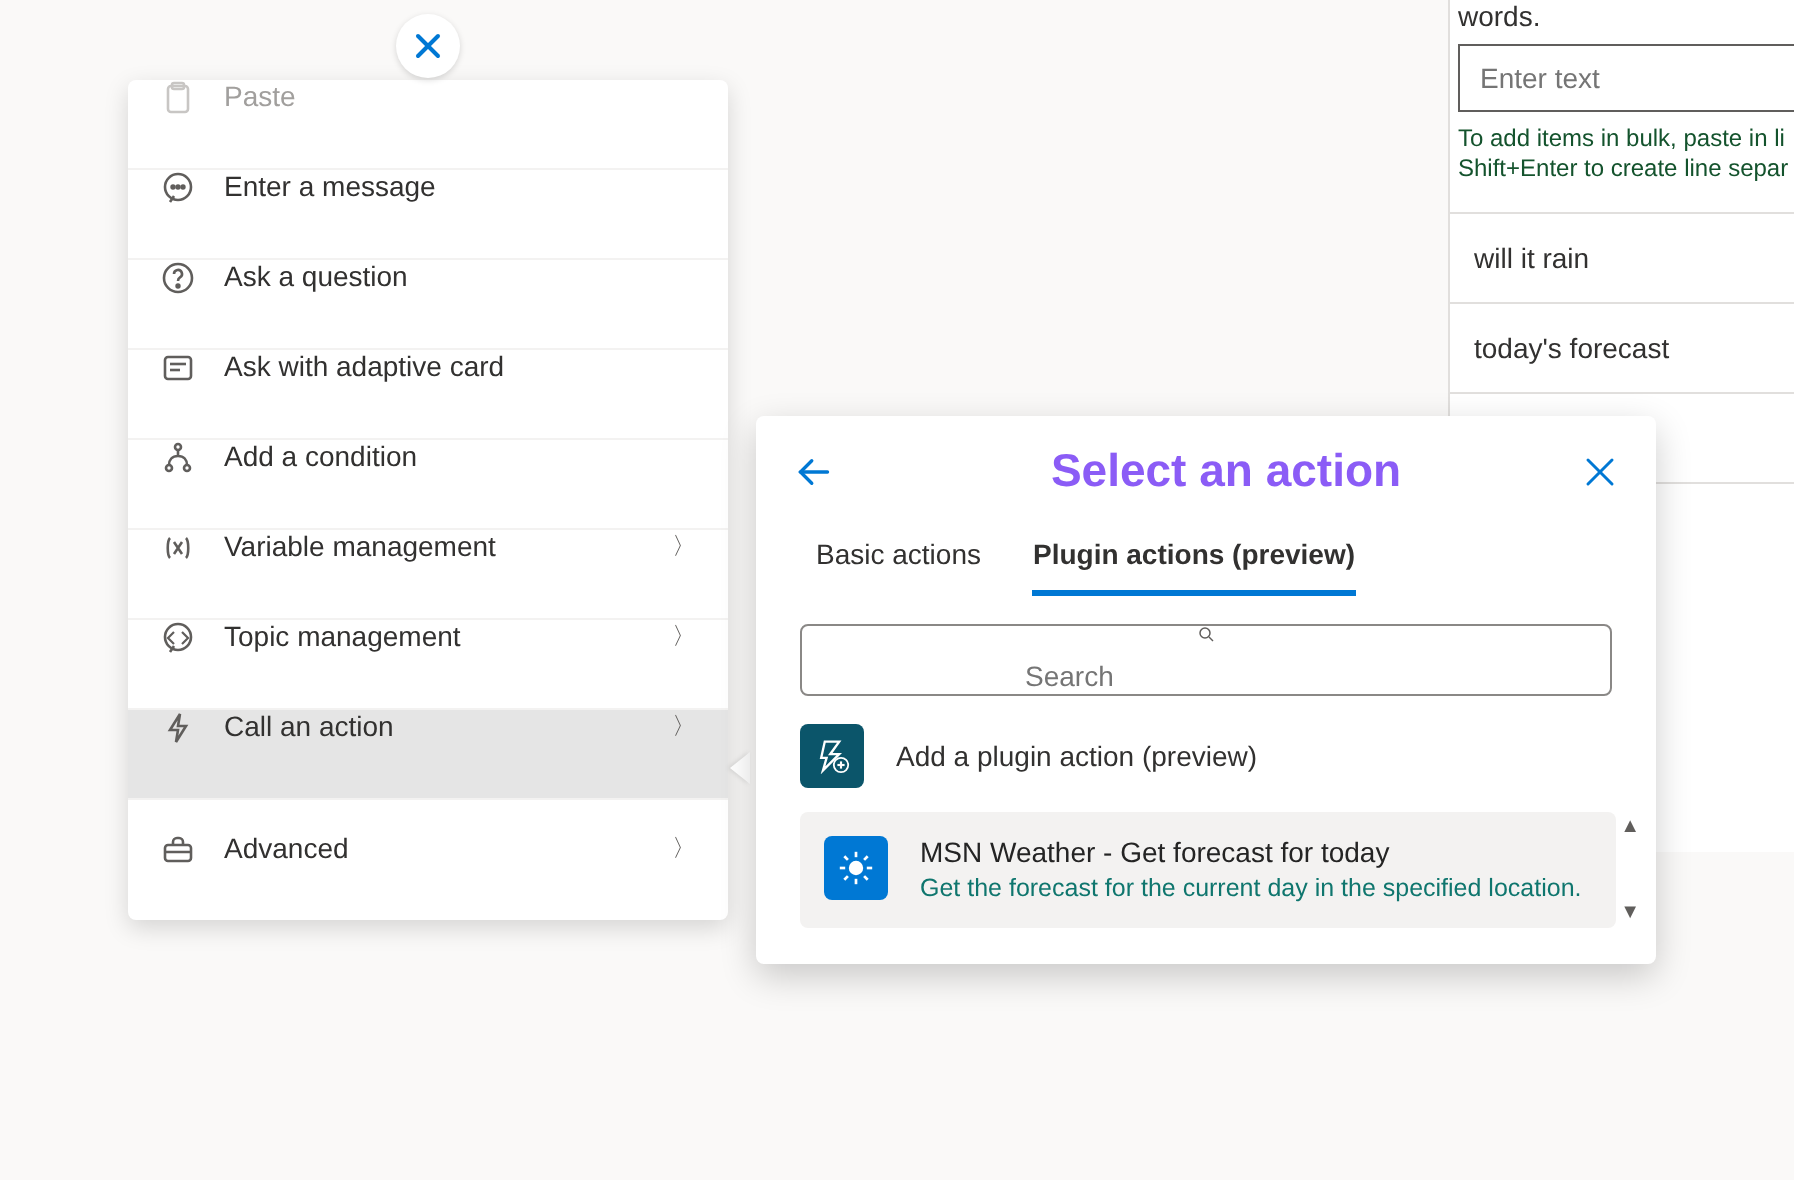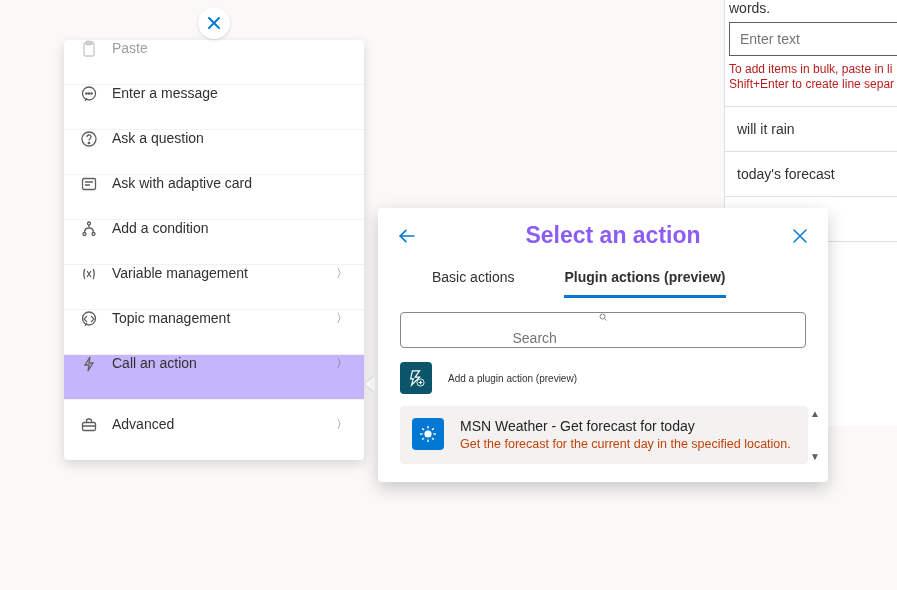--- a/index.html
+++ b/index.html
@@ -48,21 +48,21 @@
       align-items: flex-start;
       padding: 0 16px;
       height: 44px;
       gap: 14px;
       cursor: pointer;
       position: relative;
       border-bottom: 1px solid #f3f2f1;
     }
     .ctx-item:last-child { border-bottom: none; margin-top: 16px; }
     .ctx-item.disabled { color: #a19f9d; cursor: default; }
-    .ctx-item.selected { background: #c4b5fd; }
+    .ctx-item.selected { background: #e5e5e5; }
     .ctx-icon {
       width: 18px; height: 18px;
       display: flex; align-items: center; justify-content: center;
       color: #605e5c;
       stroke: #605e5c;
     }
     .ctx-item.disabled .ctx-icon { color: #c8c6c4; stroke: #c8c6c4; }
     .ctx-label { flex: 1; font-size: 14px; }
     .ctx-chevron { color: #605e5c; font-size: 12px; }
 
@@ -99,21 +99,21 @@
     .flyout-back { width: 18px; height: 18px; stroke: #0078d4; cursor: pointer; }
     .flyout-title { flex:1; text-align:center; margin-left: 18px; font-size: 23px; font-weight: 600; color: #8b5cf6; }
     .flyout-close { width: 16px; height: 16px; stroke: #0078d4; cursor: pointer; }
 
     .flyout-tabs {
       display: flex;
       gap: 26px;
       padding: 14px 30px 0 30px;
       font-size: 14px;
     }
-    .flyout-tab { padding-bottom: 10px; cursor: pointer; color: #323130; margin-left: 24px; }
+    .flyout-tab { padding-bottom: 10px; cursor: pointer; color: #323130; }
     .flyout-tab.active { font-weight: 600; border-bottom: 3px solid #0078d4; }
 
     .flyout-search-wrap { padding: 14px 22px 0 22px; }
     .flyout-search {
       display: flex;
       align-items: center;
       border: 1px solid #8a8886;
       border-radius: 4px;
       height: 34px;
       padding: 0 10px;
@@ -132,40 +132,40 @@
       align-items: center;
       gap: 16px;
       padding: 14px 22px 4px 22px;
     }
     .flyout-add-icon {
       width: 32px; height: 32px; border-radius: 4px;
       background: #0b556a;
       display: flex; align-items: center; justify-content: center;
     }
     .flyout-add-icon svg { width: 18px; height: 18px; stroke:#fff; fill:none; }
-    .flyout-add-label { font-size: 10px; }
+    .flyout-add-label { font-size: 14px; }
 
     .flyout-list-wrap { position: relative; padding: 8px 20px 0 22px; }
     .flyout-item {
       display: flex;
       gap: 16px;
       background: #f3f2f1;
       padding: 12px 12px;
       border-radius: 4px;
       cursor: pointer;
     }
     .flyout-item-icon {
       width: 32px; height: 32px; border-radius: 4px;
       background: #0078d4;
       display:flex; align-items:center; justify-content:center;
       flex-shrink: 0;
     }
     .flyout-item-icon svg { width:18px; height:18px; fill:#fff; }
     .flyout-item-title { font-size: 14px; color: #242424; }
-    .flyout-item-desc  { font-size: 12.5px; color: #c2410c; line-height: 1.3; margin-top: 2px; }
+    .flyout-item-desc  { font-size: 12.5px; color: #0f766e; line-height: 1.3; margin-top: 2px; }
     .scroll-arrow { position:absolute; right:8px; font-size:10px; color:#605e5c; }
     .scroll-up { top: 10px; }
     .scroll-down { bottom: 2px; }
 
     
     .side {
       position: absolute;
       left: 724px;
       top: 0;
       width: 173px;
@@ -183,21 +183,21 @@
     .side-input {
       margin: 0 0 6px 4px;
       width: 172px;
       box-sizing: border-box;
       border: 1px solid #605e5c;
       padding: 8px 10px;
       font: inherit;
     }
     .side-small {
       font-size: 12px;
-      color: #b91c1c;
+      color: #14532d;
       padding: 0 0 0 4px;
       line-height: 1.25;
     }
     .side-item {
       padding: 14px 10px 14px 12px;
       font-size: 14px;
       border-bottom: 1px solid #e1dfdd;
     }
     .side-sep { height: 1px; background:#e1dfdd; margin-top: 14px;}
   </style>

